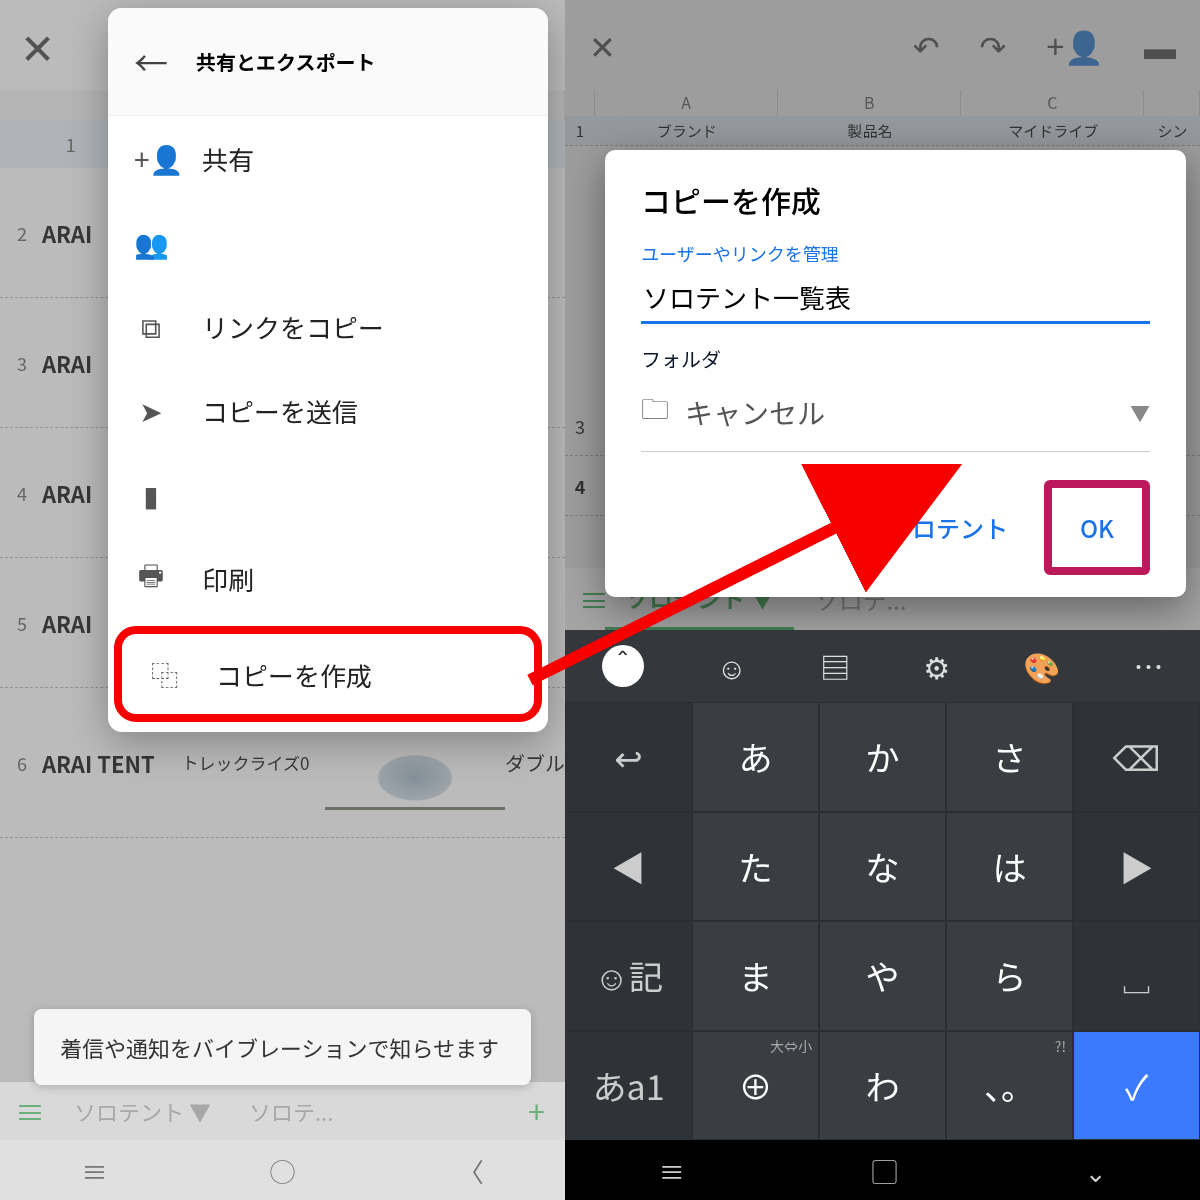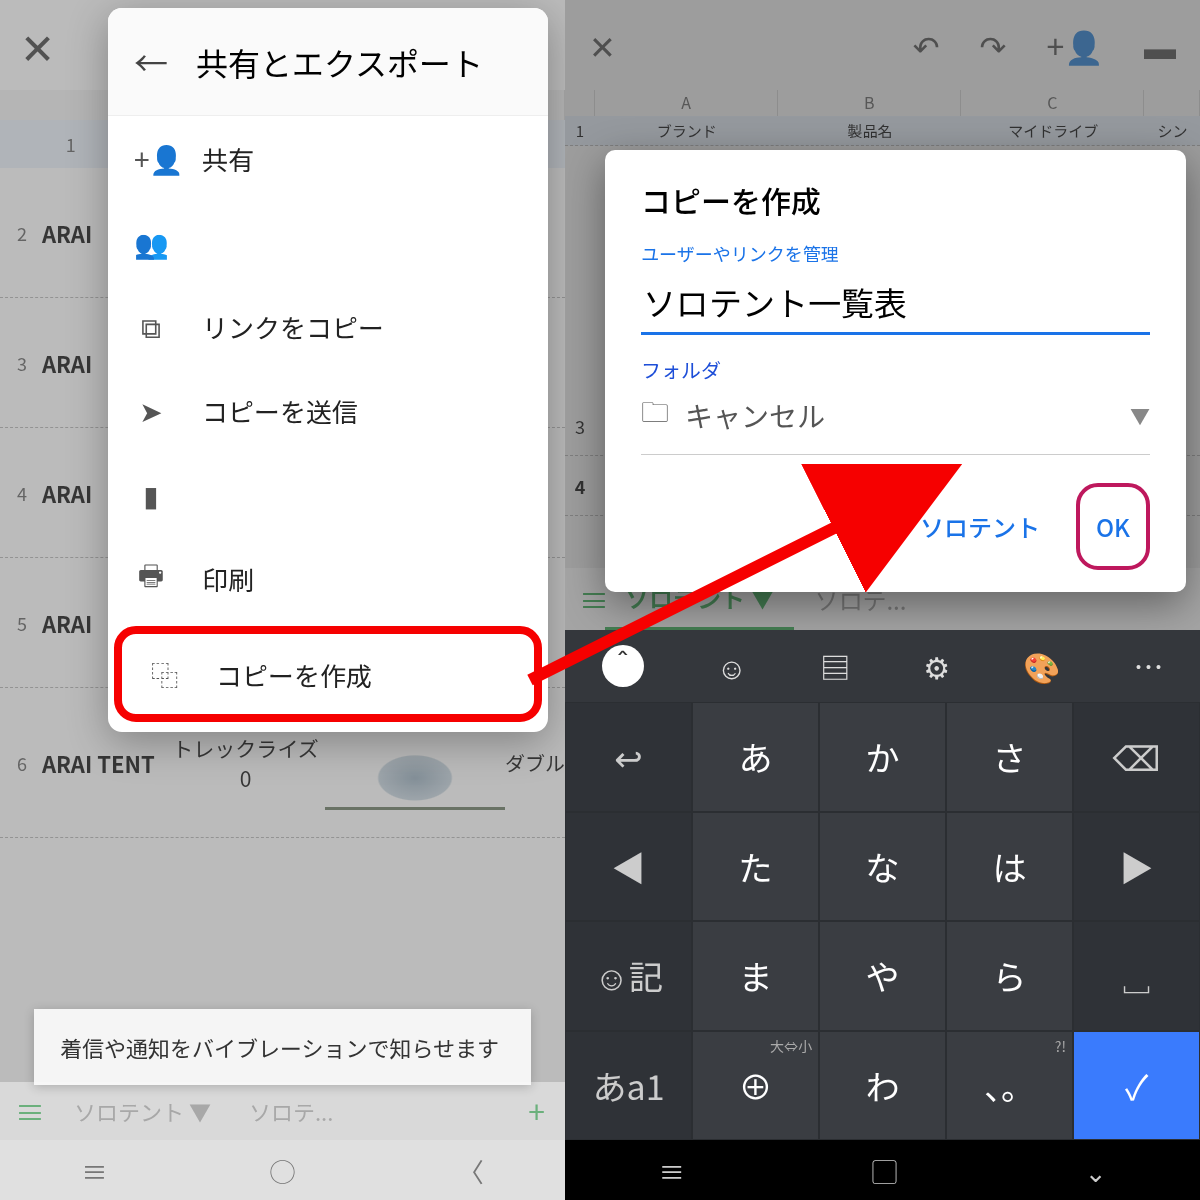--- a/index.html
+++ b/index.html
@@ -9,39 +9,39 @@
 .left{left:0;width:565px;background:#e8e8e8}
 .right{left:565px;width:635px;background:#333}
 
 
 .sheet-bg{position:absolute;inset:0;background:#f2f2f2;filter:grayscale(.2)}
 .topbar{height:90px;display:flex;align-items:center;padding:0 20px}
 .close-x{font-size:42px;color:#333;font-weight:300}
 .row{display:flex;align-items:center;border-bottom:1px dashed #aaa;padding-left:8px;font-size:20px;height:130px}
 .row-num{width:28px;text-align:center;color:#555;font-size:18px}
 .row .brand{width:130px;font-weight:700;font-size:22px;padding-left:6px}
-.row .rest{flex:1;font-size:21px;padding-left:6px}
+.row .rest{flex:1;font-size:17px;padding-left:6px}
 
 .colhdr{display:flex;height:30px;background:#e8e8e8;font-size:16px;color:#555}
 .colhdr>div{flex:1;text-align:center;border-right:1px solid #ccc}
 .row1{height:48px;background:#dde6f2;display:flex;align-items:center;font-size:18px}
 .row1>div{flex:1;text-align:center}
 
 .overlay-dim{position:absolute;inset:0;background:rgba(120,120,120,.45)}
 
 
 .menu{position:absolute;left:108px;top:8px;width:440px;background:#fff;border-radius:14px;box-shadow:0 10px 40px rgba(0,0,0,.3);overflow:hidden}
 .menu-hdr{height:108px;display:flex;align-items:center;gap:28px;padding:0 26px;border-bottom:1px solid #eee;background:#fafafa}
 .back-arrow{font-size:34px;color:#444}
-.menu-title{font-size:32px;font-weight:400}
+.menu-title{font-size:20px;font-weight:700}
 .menu-item{height:84px;display:flex;align-items:center;gap:34px;padding:0 26px;font-size:26px;color:#222}
 .menu-item .ico{width:34px;text-align:center;font-size:28px;color:#555}
 .menu-item.hl{border:8px solid #f60000;border-radius:22px;height:96px;margin:6px 6px 10px}
 
-.toast{position:absolute;left:34px;right:34px;bottom:115px;background:rgba(250,250,250,.92);border-radius:0;padding:22px 26px;font-size:22px;color:#333;box-shadow:0 2px 10px rgba(0,0,0,.2)}
+.toast{position:absolute;left:34px;right:34px;bottom:115px;background:rgba(250,250,250,.92);border-radius:8px;padding:22px 26px;font-size:22px;color:#333;box-shadow:0 2px 10px rgba(0,0,0,.2)}
 
 .sheet-tabs{position:absolute;left:0;right:0;bottom:60px;height:58px;background:#f3f3f3;display:flex;align-items:center;gap:10px;padding:0 10px;opacity:.55}
 .hamb{color:#2aa84a;font-size:30px;width:40px;text-align:center}
 .tab{padding:0 14px;font-size:22px;color:#999}
 .plus{margin-left:auto;color:#2aa84a;font-size:30px;padding-right:10px}
 
 .navbar{position:absolute;left:0;right:0;bottom:0;height:60px;background:#e0e0e0;display:flex;align-items:center;justify-content:space-around;font-size:26px;color:#777}
 
 
 .right .sheet-bgR{position:absolute;top:0;left:0;right:0;height:640px;background:#f0f0f0}
@@ -51,26 +51,26 @@
 .colhdrR{display:flex;height:26px;font-size:16px;color:#555}
 .colhdrR>div{flex:1;text-align:center;border-right:1px solid #ccc}
 .rowR{display:flex;height:126px;align-items:center;border-bottom:1px dashed #aaa;font-size:18px}
 .rowR>div{flex:1;text-align:center}
 
 .dimR{position:absolute;top:0;left:0;right:0;height:640px;background:rgba(90,90,90,.55)}
 
 .dialog{position:absolute;left:40px;top:150px;right:14px;background:#fff;border-radius:10px;padding:28px 36px 22px;box-shadow:0 12px 40px rgba(0,0,0,.4)}
 .dlg-title{font-size:30px;font-weight:500;margin-bottom:18px}
 .dlg-label{font-size:18px;color:#1a73e8;margin-bottom:6px}
-.dlg-input{font-size:33px;padding:6px 2px;border:none;border-bottom:3px solid #1a73e8;width:100%;outline:none;margin-bottom:20px}
-.dlg-label2{font-size:20px;color:#1d4ed8;}
+.dlg-input{font-size:26px;padding:6px 2px;border:none;border-bottom:3px solid #1a73e8;width:100%;outline:none;margin-bottom:20px}
+.dlg-label2{font-size:20px;color:#0f172a;margin-bottom:8px}
 .dlg-folder{display:flex;align-items:center;gap:16px;font-size:28px;color:#555;border-bottom:1px solid #ccc;padding:6px 0 14px}
 .dlg-folder .chev{margin-left:auto;color:#888;font-size:20px}
 .dlg-actions{display:flex;justify-content:flex-end;gap:36px;margin-top:28px;font-size:24px;color:#1a73e8;font-weight:500;align-items:center}
-.ok-hl{border:4px solid #be185d;border-radius:22px;padding:22px 16px}
+.ok-hl{border:8px solid #be185d;border-radius:6px;padding:22px 28px}
 
 .sheet-tabsR{position:absolute;left:0;right:0;top:568px;height:62px;background:#fff;display:flex;align-items:center}
 .sheet-tabsR .tabact{color:#2aa84a;font-size:24px;font-weight:600;padding:0 20px;border-bottom:3px solid #2aa84a;height:100%;display:flex;align-items:center}
 .sheet-tabsR .tabin{color:#999;font-size:24px;padding:0 20px}
 
 
 .kb{position:absolute;left:0;right:0;top:630px;bottom:60px;background:#3a3d42;display:flex;flex-direction:column}
 .kb-tools{height:72px;display:flex;align-items:center;justify-content:space-around;color:#ddd;font-size:30px;background:#34373c}
 .kb-rows{flex:1;display:flex;flex-direction:column}
 .kb-row{flex:1;display:flex}

